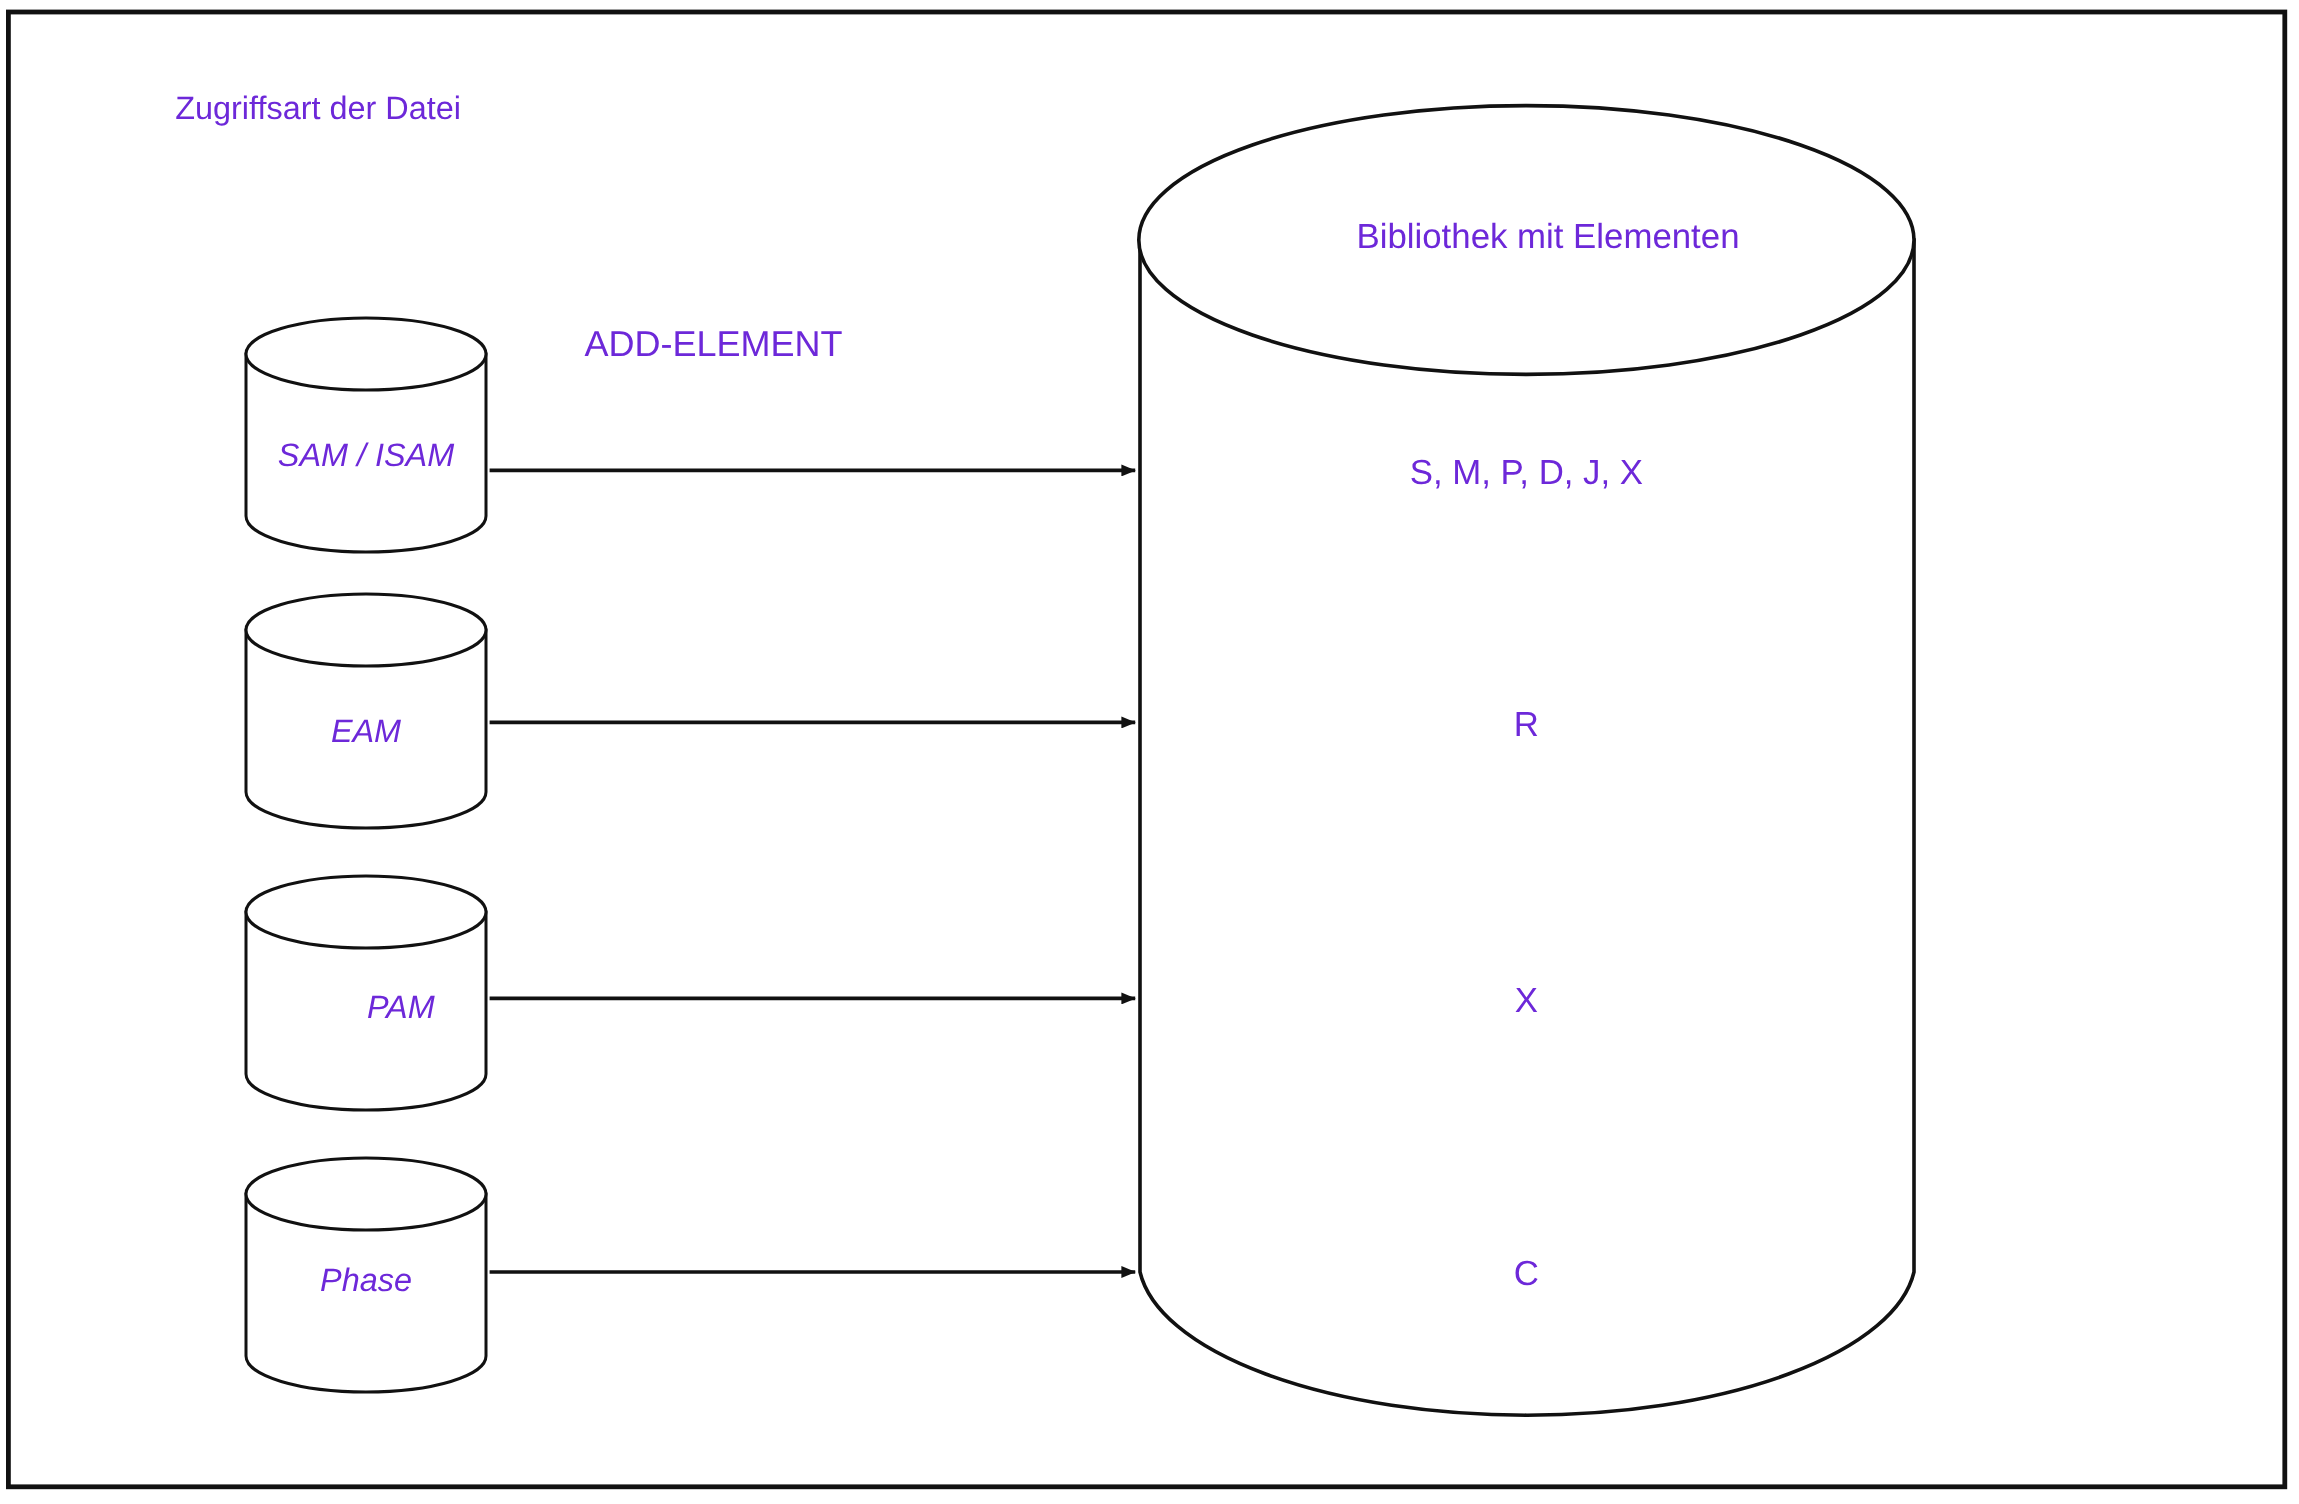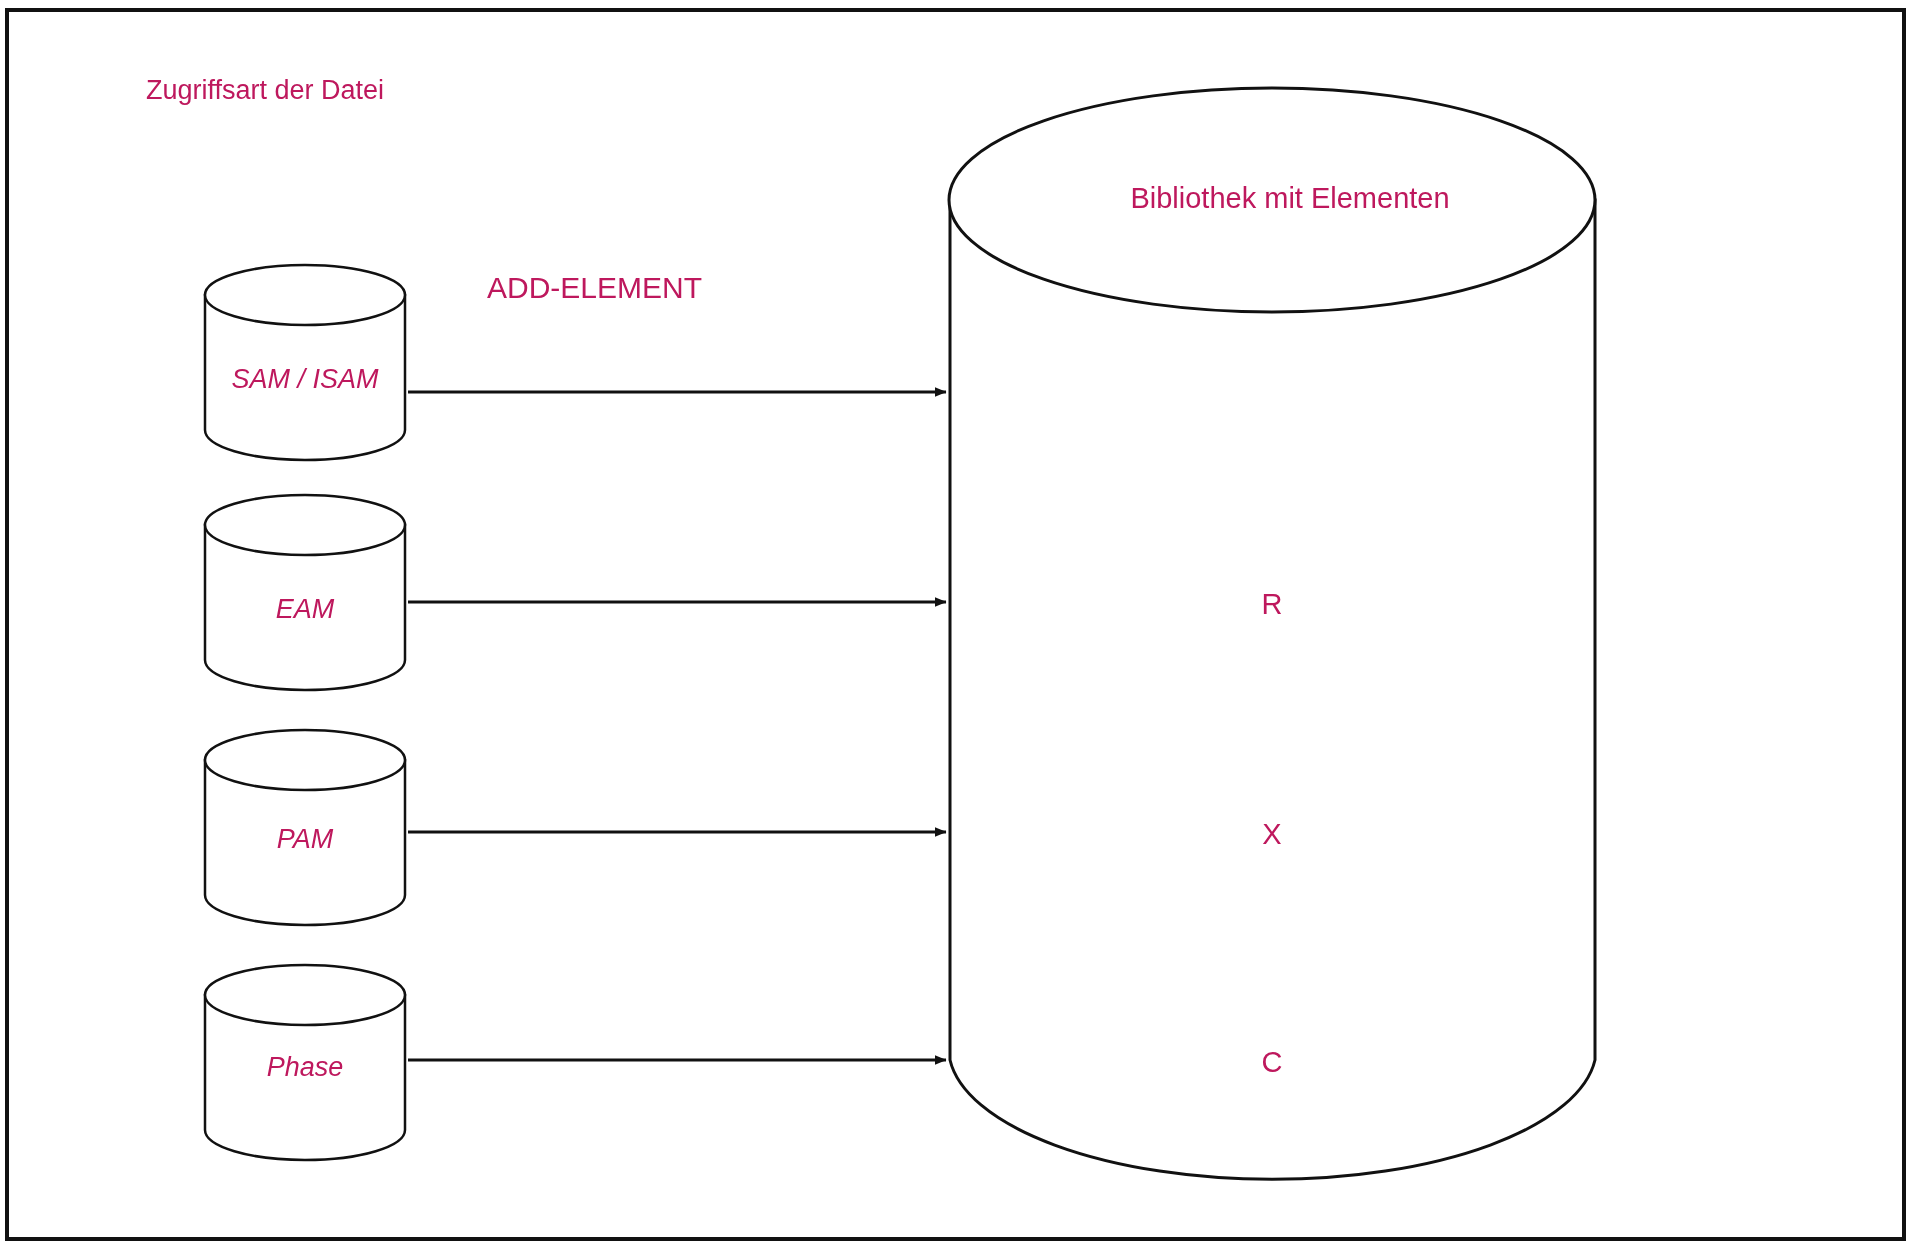--- a/index.html
+++ b/index.html
@@ -32,21 +32,21 @@
   }
   svg.diagram {
     position: absolute;
     left: 0;
     top: 0;
     width: 1916px;
     height: 1253px;
   }
   .lbl {
     position: absolute;
-    color: #be185d;
+    color: #6d28d9;
     font-family: "Liberation Sans", sans-serif;
     white-space: nowrap;
     line-height: 1.25;
   }
   .title-label {
     font-size: 27px;
     left: 146px;
     top: 74px;
   }
   .op-label {
@@ -120,27 +120,28 @@
   </svg>
 
   <div class="lbl title-label">Zugriffsart der Datei</div>
 
   <div class="lbl op-label">ADD-ELEMENT</div>
 
   <div class="lbl cyl-label" style="left:205px; top:363px;">SAM / ISAM</div>
 
   <div class="lbl cyl-label" style="left:205px; top:593px;">EAM</div>
 
-  <div class="lbl cyl-label" style="left:205px; top:823px;">PAM</div>
+  <div class="lbl cyl-label" style="left:205px; top:823px;padding-left:29px;">PAM</div>
 
   <div class="lbl cyl-label" style="left:205px; top:1051px;">Phase</div>
 
   <div class="lbl big-head">Bibliothek mit Elementen</div>
 
 
+  <div class="lbl type-label" style="top:376px;">S, M, P, D, J, X</div>
 
   <div class="lbl type-label" style="top:586px;">R</div>
 
   <div class="lbl type-label" style="top:816px;">X</div>
 
   <div class="lbl type-label" style="top:1044px;">C</div>
 
 </div>
 
 </body></html>

